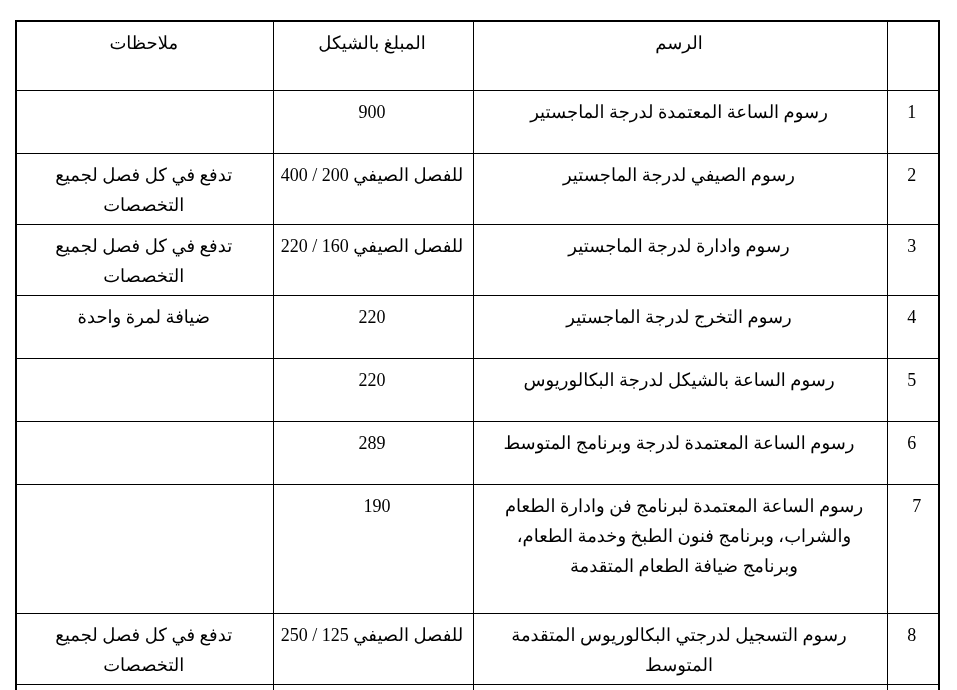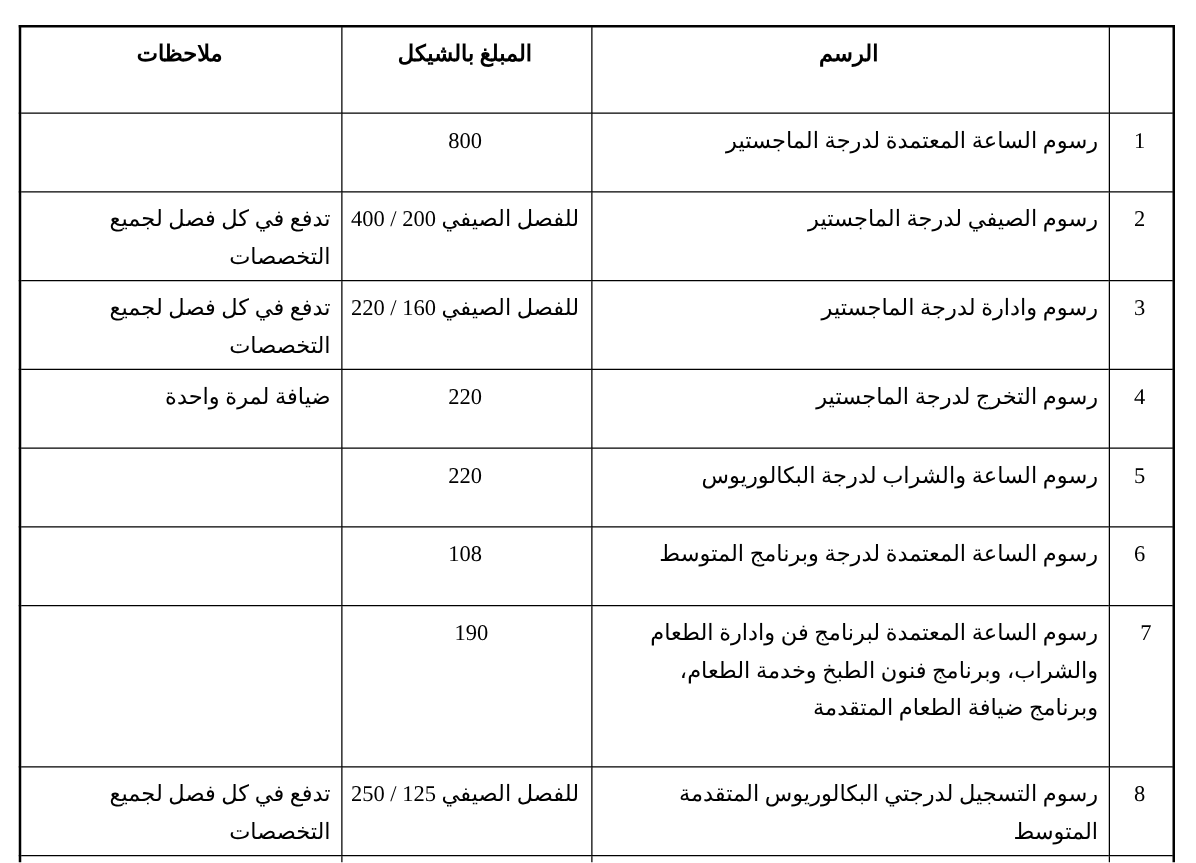--- a/index.html
+++ b/index.html
@@ -29,44 +29,44 @@
   table.fees td {
     border: 1.5px solid #000000;
     vertical-align: top;
     padding: 6px 8px 4px 6px;
     font-size: 18px;
     line-height: 30px;
     overflow: hidden;
   }
   thead td {
     border-bottom: 2.5px solid #000000;
-    font-weight: bold;
+    font-weight: normal;
     text-align: center;
     height: 58px;
   }
   col.c-num    { width: 52px; }
   col.c-fee    { width: 414px; }
   col.c-amount { width: 200px; }
   col.c-notes  { width: 257px; }
 
   td.num-cell {
     text-align: center;
     padding-left: 4px;
     padding-right: 4px;
   }
   td.fee-cell {
-    text-align: right;
+    text-align: center;
   }
   td.amount-cell {
     text-align: center;
     direction: ltr; 
     font-size: 19px;
   }
   td.notes-cell {
-    text-align: right;
+    text-align: center;
   }
   tr.h52  td { height: 52px; }
   tr.h46  td { height: 46px; }
   tr.h118 td { height: 118px; padding-left: 16px; }
 </style>
 </head>
 <body>
 
 <div class="page">
   <table class="fees">
@@ -81,21 +81,21 @@
         <td class="num-cell"></td>
         <td class="fee-cell" style="text-align:center;margin-left:16px;">الرسم</td>
         <td class="amount-cell" style="direction:rtl;margin-top:12px;">المبلغ بالشيكل</td>
         <td class="notes-cell" style="text-align:center;">ملاحظات</td>
       </tr>
     </thead>
     <tbody>
       <tr class="h52">
         <td class="num-cell">1</td>
         <td class="fee-cell">رسوم الساعة المعتمدة لدرجة الماجستير</td>
-        <td class="amount-cell">800</td>
+        <td class="amount-cell">900</td>
         <td class="notes-cell"></td>
       </tr>
       <tr class="h52">
         <td class="num-cell">2</td>
         <td class="fee-cell">رسوم الصيفي لدرجة الماجستير</td>
         <td class="amount-cell">400 / 200 للفصل الصيفي</td>
         <td class="notes-cell">تدفع في كل فصل لجميع التخصصات</td>
       </tr>
       <tr class="h52">
         <td class="num-cell">3</td>
@@ -104,28 +104,28 @@
         <td class="notes-cell">تدفع في كل فصل لجميع التخصصات</td>
       </tr>
       <tr class="h52">
         <td class="num-cell">4</td>
         <td class="fee-cell">رسوم التخرج لدرجة الماجستير</td>
         <td class="amount-cell">220</td>
         <td class="notes-cell">ضيافة لمرة واحدة</td>
       </tr>
       <tr class="h52">
         <td class="num-cell">5</td>
-        <td class="fee-cell">رسوم الساعة والشراب لدرجة البكالوريوس</td>
+        <td class="fee-cell">رسوم الساعة بالشيكل لدرجة البكالوريوس</td>
         <td class="amount-cell">220</td>
         <td class="notes-cell"></td>
       </tr>
       <tr class="h52">
         <td class="num-cell">6</td>
         <td class="fee-cell">رسوم الساعة المعتمدة لدرجة وبرنامج المتوسط</td>
-        <td class="amount-cell">108</td>
+        <td class="amount-cell">289</td>
         <td class="notes-cell"></td>
       </tr>
       <tr class="h118">
         <td class="num-cell">7</td>
         <td class="fee-cell">رسوم الساعة المعتمدة لبرنامج فن وادارة الطعام والشراب، وبرنامج فنون الطبخ وخدمة الطعام، وبرنامج ضيافة الطعام المتقدمة</td>
         <td class="amount-cell">190</td>
         <td class="notes-cell"></td>
       </tr>
       <tr class="h52">
         <td class="num-cell">8</td>

